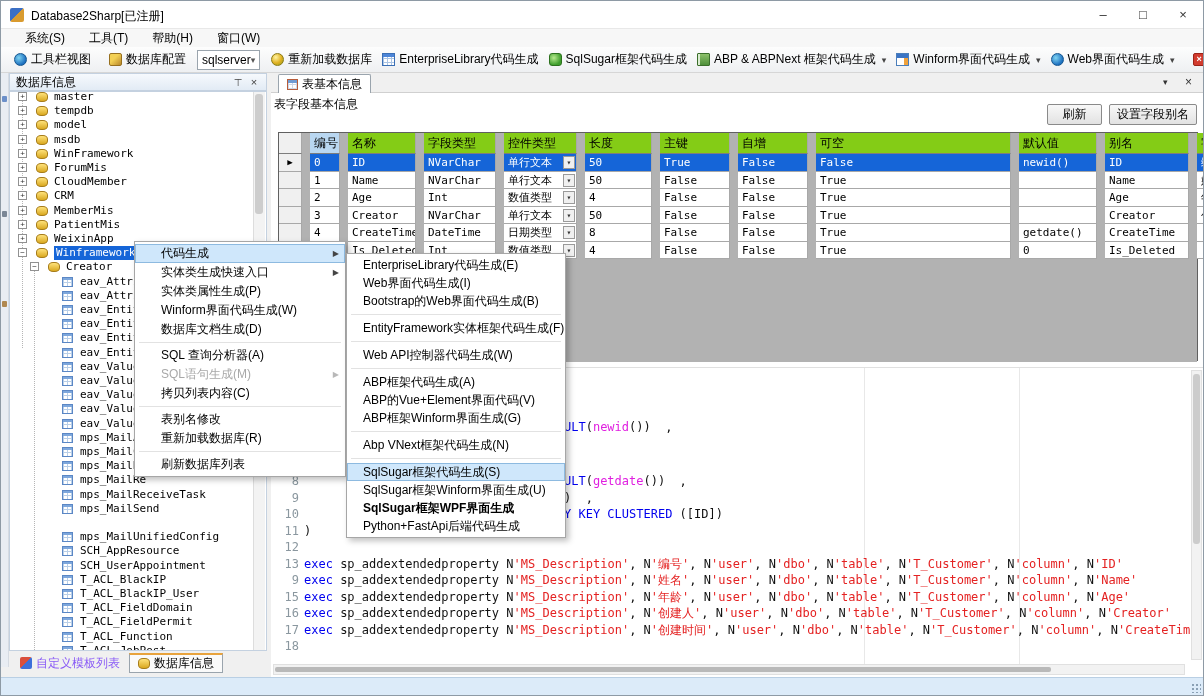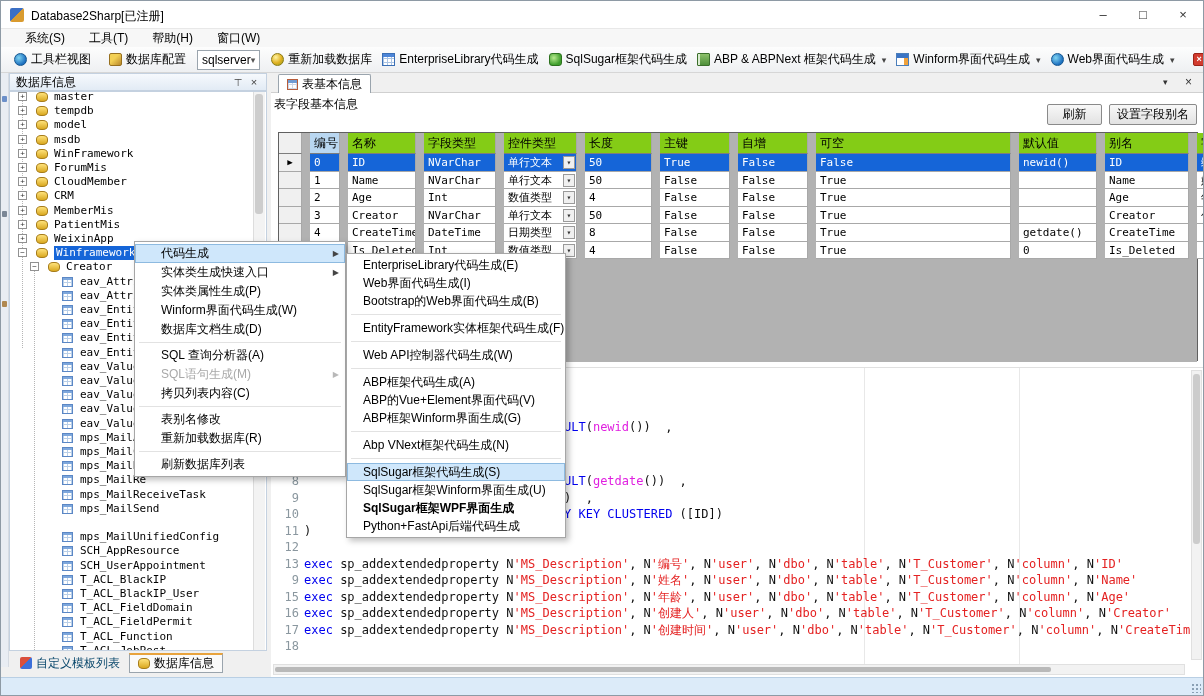--- a/index.html
+++ b/index.html
@@ -75,21 +75,21 @@
       background-size:4px 4px; box-shadow:inset 0 2px 0 #7da7dc; }
   .t-label { position:absolute; top:0; font-family:"DejaVu Sans Mono", monospace; font-size:11px; line-height:14px; }
   .t-label.sel { background:#1565d8; color:#fff; padding:0 2px; }
   .tree-guide { position:absolute; width:0; border-left:1px dotted #b5b5b5; }
   #tree-scroll { left:252px; top:91px; width:12px; height:558px; background:#f3f3f3; border-left:1px solid #ddd; }
   #tree-thumb { left:254px; top:93px; width:8px; height:120px; background:#cdcdcd; border-radius:3px; }
 
   
   #lp-tabs { left:8px; top:650px; width:258px; height:24px; background:#f0f0f0; display:flex; align-items:flex-start; padding-left:2px; }
   .lp-tab { display:inline-flex; align-items:center; gap:4px; height:20px; margin-top:2px;
-      padding:0 8px; font-size:12px; color:#0c4a6e; border:1px solid transparent; }
+      padding:0 8px; font-size:12px; color:#8b5cf6; border:1px solid transparent; }
   .lp-tab.active { background:#fafafa; border:1px solid #9aa4ad; border-top:2px solid #e8a33d; color:#000; }
   .ic-tab-tpl { width:12px; height:12px; background:linear-gradient(135deg,#d94f3c 50%,#3c6fd9 50%); border-radius:2px; }
   .ic-tab-db { width:12px; height:11px; background:linear-gradient(#ffe27a,#d9a820); border:1px solid #a67c1a; border-radius:5px/4px; }
 
   
   #splitter { left:266px; top:72px; width:4px; height:604px; background:#f0f0f0; }
 
   
   #tabstrip { left:270px; top:72px; width:934px; height:20px; background:#f0f0f0; border-bottom:1px solid #d0d0d0; }
   #doc-tab { left:277px; top:73px; height:19px; background:#fff; border:1px solid #9aa4ad; border-bottom:none;

